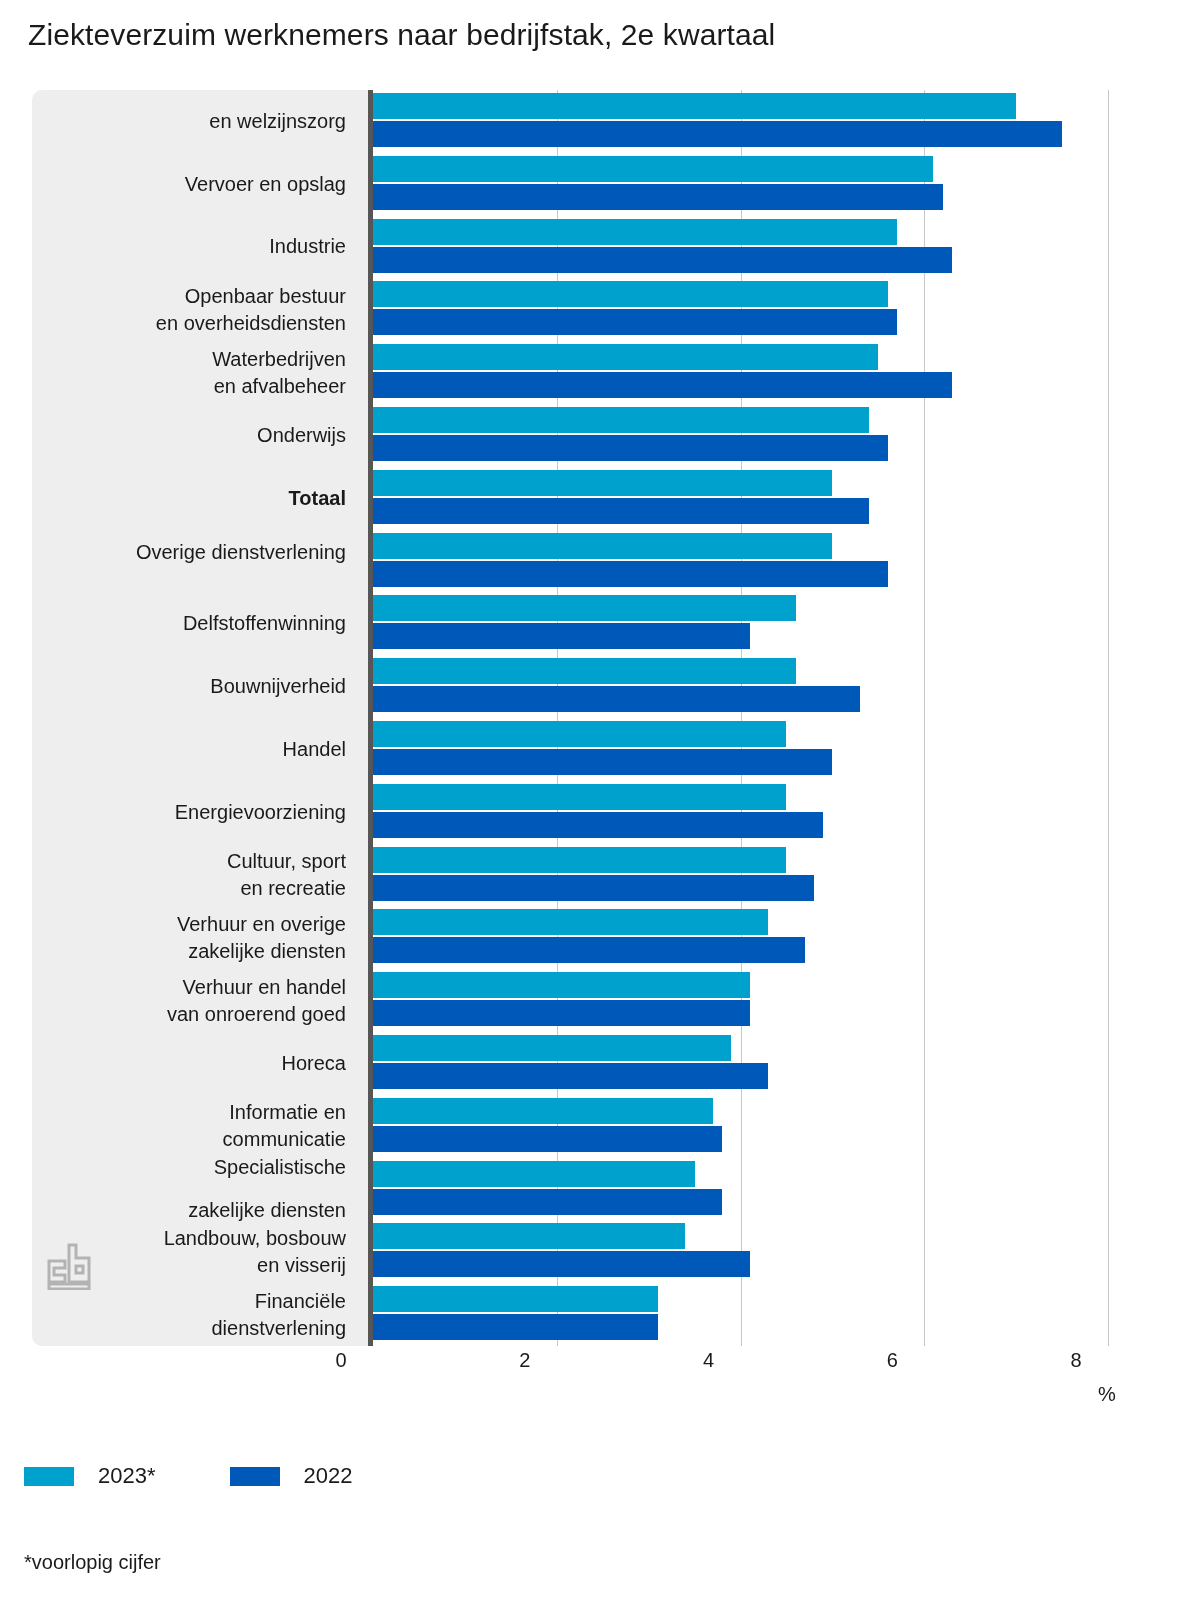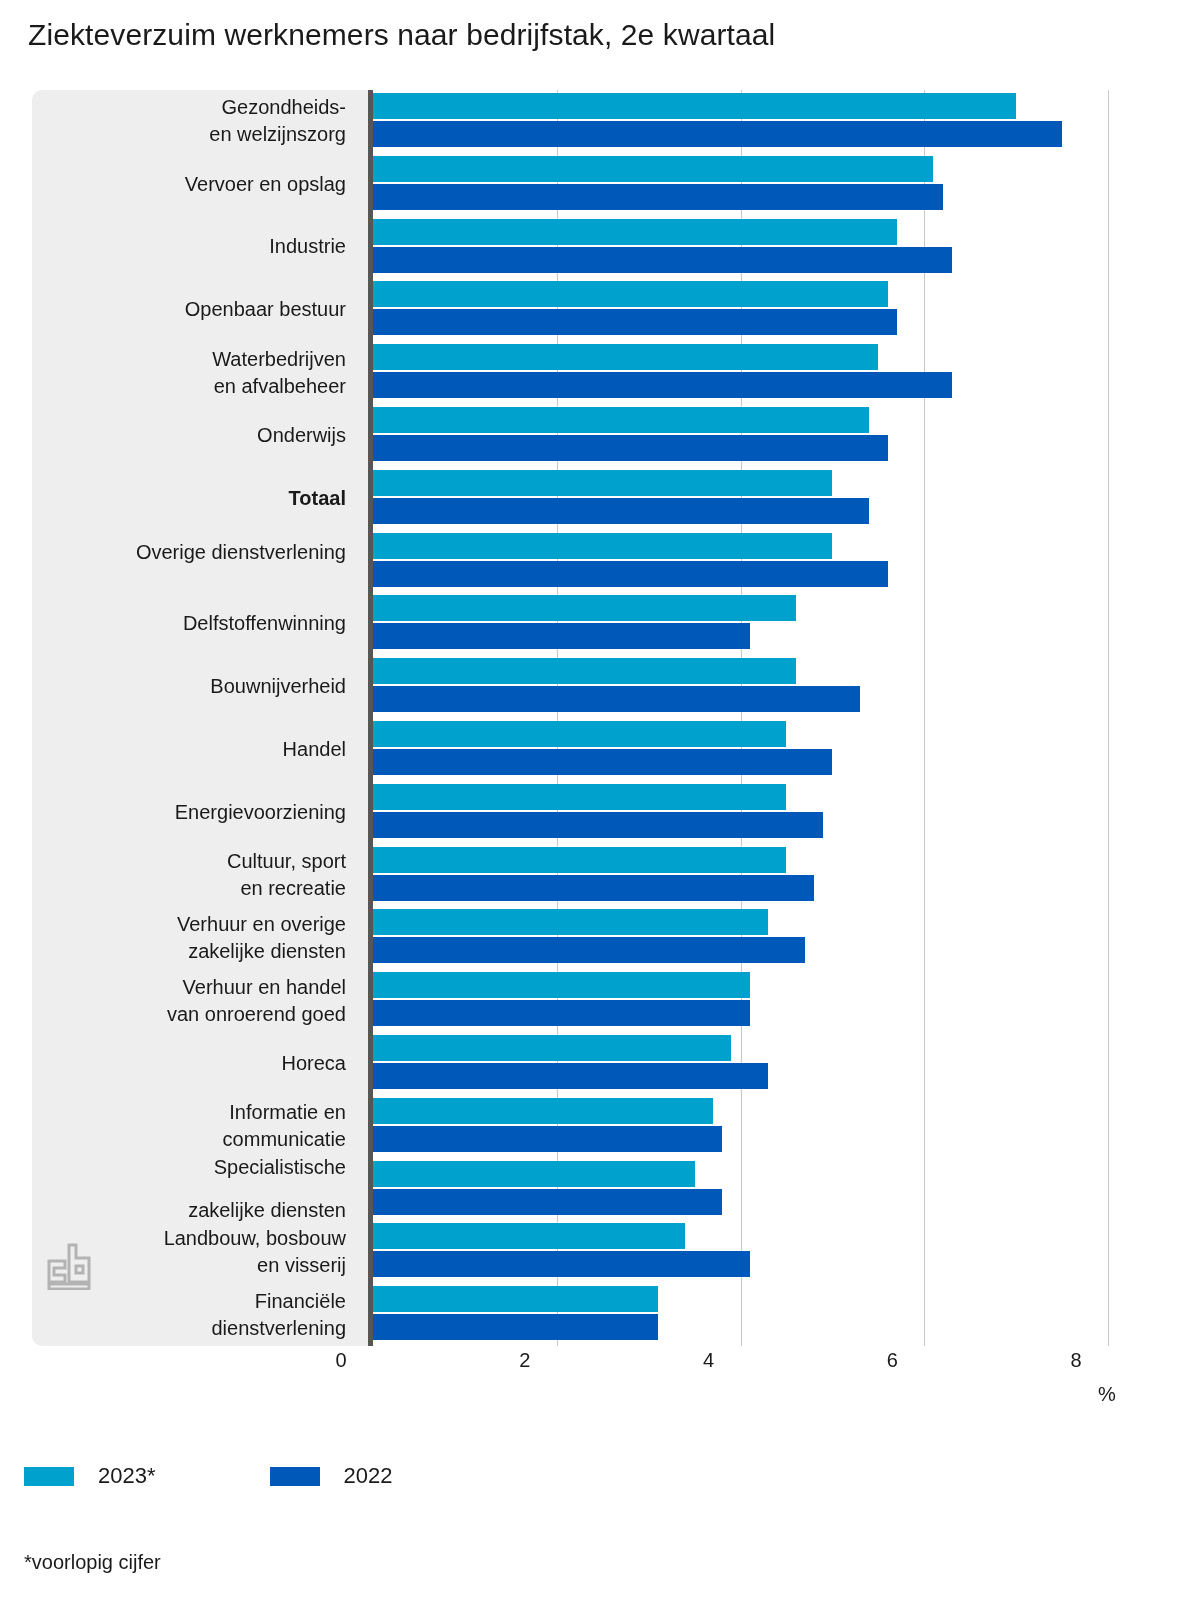--- a/index.html
+++ b/index.html
@@ -155,21 +155,21 @@
     left: 24px;
     top: 1463px;
     display: flex;
     align-items: center;
     gap: 4px;
   }
   .legend-item {
     display: flex;
     align-items: center;
   }
-  .legend-item + .legend-item { margin-left: 110px; }
+  .legend-item + .legend-item { margin-left: 70px; }
   .legend-swatch {
     width: 50px;
     height: 19px;
   }
   .legend-label {
     margin-left: 24px;
     font-size: 22px;
     line-height: 26px;
     color: #1a1a1a;
   }
@@ -185,31 +185,31 @@
 </style>
 </head>
 <body>
 
 <div class="chart-title">Ziekteverzuim werknemers naar bedrijfstak, 2e kwartaal</div>
 
 <div class="plot-frame">
   <div class="label-panel"></div>
   <div class="cat-labels">
       <div class="cat-label" style="top: 0px;">
-        <span>Gezondheids-</span>
         <span>en welzijnszorg</span>
       </div>
       <div class="cat-label" style="top: 62.8px;">
         <span>Vervoer en opslag</span>
       </div>
       <div class="cat-label" style="top: 125.6px;">
         <span>Industrie</span>
       </div>
       <div class="cat-label" style="top: 188.4px;">
         <span>Openbaar bestuur</span>
+        <span>en overheidsdiensten</span>
       </div>
       <div class="cat-label" style="top: 251.2px;">
         <span>Waterbedrijven</span>
         <span>en afvalbeheer</span>
       </div>
       <div class="cat-label" style="top: 314px;">
         <span>Onderwijs</span>
       </div>
       <div class="cat-label bold" style="top: 376.8px;">
         <span>Totaal</span>

